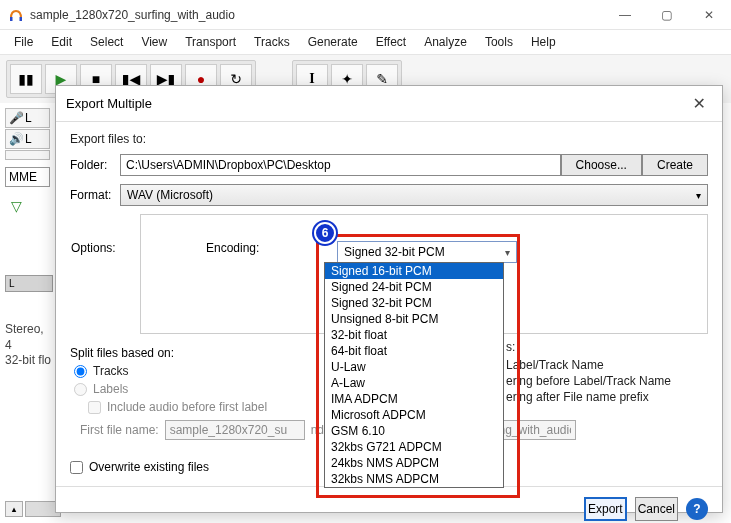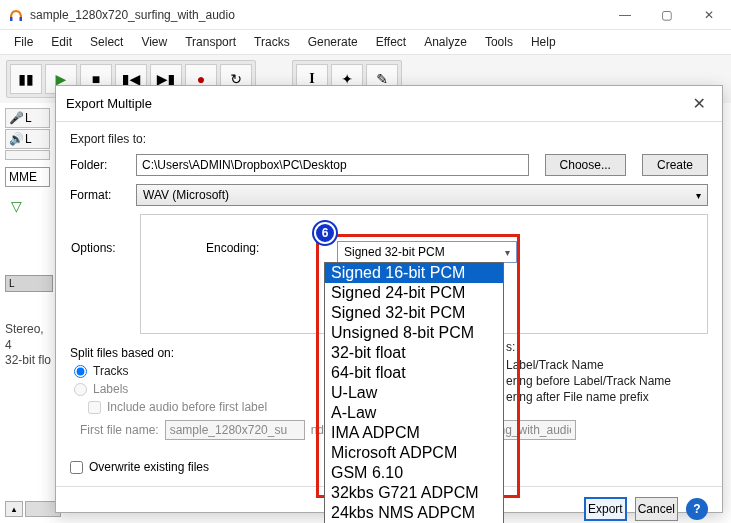--- a/index.html
+++ b/index.html
@@ -38,21 +38,21 @@
 .bottom-widget .b { width: 18px; height: 16px; border: 1px solid #aaa; background: #eee; font-size: 9px; display:flex; align-items:center; justify-content:center;}
 
 
 .dialog { position: absolute; left: 55px; top: 85px; width: 668px; height: 428px; background: #fff; border: 1px solid #aaa; box-shadow: 0 4px 16px rgba(0,0,0,.2); display: flex; flex-direction: column; }
 .dlg-title { display: flex; align-items: center; padding: 8px 10px; border-bottom: 1px solid #ddd; }
 .dlg-title .t { flex: 1; font-size: 13px; }
 .dlg-title .x { font-size: 16px; color: #444; padding: 0 6px; }
 
 .dlg-body { padding: 10px 14px 12px; flex: 1; position: relative; }
 .section-label { margin-bottom: 8px; color: #222; }
-.form-row { display: flex; align-items: center; gap: 16px; margin-bottom: 8px; }
+.form-row { display: flex; align-items: center; gap: 0; margin-bottom: 8px; }
 .form-row .lbl { width: 50px; }
 .form-row input[type=text] { flex: 1; height: 22px; border: 1px solid #888; padding: 0 5px; background: #fff; }
 .form-row .btn { height: 22px; padding: 0 14px; border: 1px solid #888; background: #e9e9e9; }
 .format-select { flex: 1; height: 22px; border: 1px solid #888; background: linear-gradient(#f6f6f6,#e6e6e6); display: flex; align-items: center; justify-content: space-between; padding: 0 6px; }
 
 .opts-box { border: 1px solid #ccc; margin: 6px 0 0 70px; height: 120px; position: relative; padding-top: 22px; }
 .opts-row { position: absolute; top: 26px; left: -70px; display: flex; align-items: center; gap: 80px; }
 .opts-row .lbl2 { width: 55px; }
 .enc-select { width: 180px; height: 22px; border: 1px solid #7a97c9; background: #fff; display: flex; align-items: center; justify-content: space-between; padding: 0 6px; position: absolute; left: 196px; top: 26px;}
 .enc-select .chev { color: #555; }
@@ -75,21 +75,21 @@
 .dlg-footer .btn { height: 24px; padding: 0 2px; border: 1px solid #888; background: #e9e9e9; }
 .dlg-footer .btn.primary { border: 2px solid #1a66c9; background: #eef4fd; }
 .dlg-footer .help { width: 22px; height: 22px; border-radius: 50%; background: #1a66c9; color: #fff; display: flex; align-items: center; justify-content: center; font-weight: bold; }
 
 
 .callout { position: absolute; width: 22px; height: 22px; border-radius: 50%; background: #1133cc; border: 2px solid #fff; box-shadow: 0 0 0 2px #1133cc; color: #fff; font-weight: bold; display: flex; align-items: center; justify-content: center; z-index: 50; }
 .redbox { position: absolute; border: 3px solid #d21; z-index: 30; pointer-events: none; }
 
 
 .dropdown { position: absolute; background: #fff; border: 1px solid #666; z-index: 40; width: 180px; }
-.dropdown .item { padding: 1px 6px; font-size: 16px; white-space: nowrap; }
+.dropdown .item { padding: 1px 6px; font-size: 12px; white-space: nowrap; }
 .dropdown .item.sel { background: #0a64c8; color: #fff; }
 
 .chev { font-size: 10px; }
 </style>
 </head>
 <body>
 
 <div class="titlebar">
   <span class="app-icon">
     <svg viewBox="0 0 16 16">

